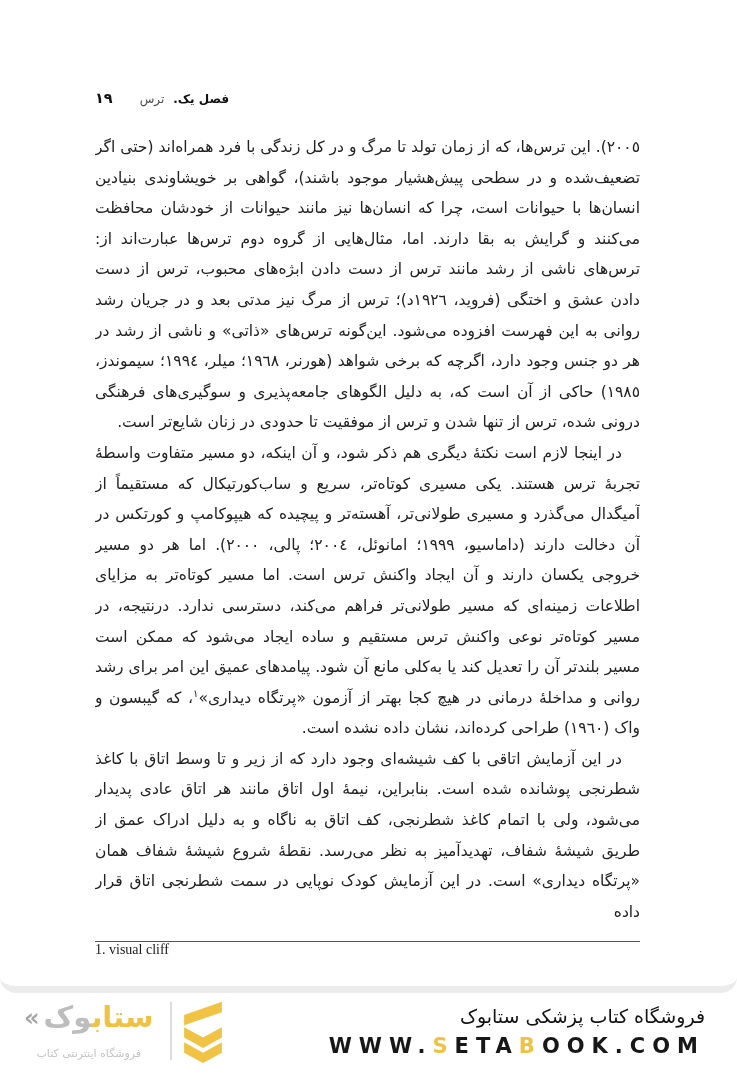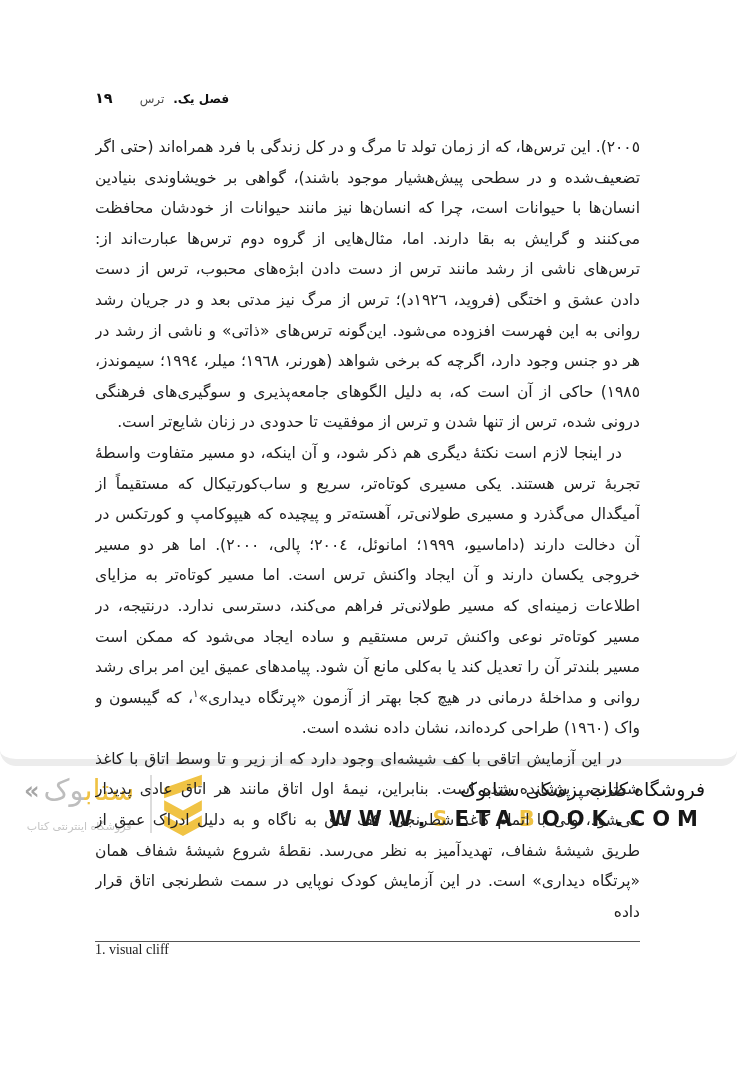--- a/index.html
+++ b/index.html
@@ -2,21 +2,21 @@
 <html lang="fa"><head>
 <meta charset="utf-8">
 <style>
   html,body{margin:0;padding:0;}
   body{
     width:737px;height:1080px;overflow:hidden;background:#ffffff;
     font-family:"DejaVu Sans", sans-serif;color:#1c1c1c;
   }
   
   .page{
-    position:relative;box-sizing:border-box;height:766px;background:#ffffff;
+    position:relative;box-sizing:border-box;height:993px;background:#ffffff;
     border-bottom:7px solid #ececec;border-radius:0 0 16px 16px;
   }
   .header{
     position:absolute;top:90px;left:95px;right:97px;
     display:flex;align-items:baseline;gap:27px;
   }
   .page-num{font-size:14.5px;font-weight:bold;color:#111;}
   .chapter{direction:rtl;font-size:12px;}
   .chapter-bold{font-weight:bold;color:#111;}
   .chapter-light{color:#4a4a4a;margin-right:5px;}
@@ -38,21 +38,21 @@
   
   .footer{
     box-sizing:border-box;height:80px;background:#ffffff;
     display:flex;align-items:center;justify-content:space-between;
     padding:2px 32px 6px 24px;
   }
   .logo{display:flex;align-items:center;cursor:pointer;}
   .wordmark-block{display:flex;flex-direction:column;align-items:center;}
   .wordmark-line{display:flex;align-items:center;direction:ltr;gap:4px;}
   .guillemet{color:#a6a6a6;font-size:24px;font-weight:bold;line-height:1;}
-  .wordmark{direction:rtl;font-size:29px;font-weight:normal;line-height:1.1;letter-spacing:1px;}
+  .wordmark{direction:rtl;font-size:29px;font-weight:bold;line-height:1.1;letter-spacing:1px;}
   .wm-gold{color:#EFC243;}
   .wm-gray{color:#BDBDBD;}
   .tagline{direction:rtl;font-size:11px;color:#c4c4c4;margin-top:13px;}
   .logo-divider{width:2px;height:58px;background:#dcdcdc;margin:0 10px 0 16px;}
   .footer-right{text-align:right;}
   .store-name{direction:rtl;font-size:19px;font-weight:normal;color:#121212;}
   .site-url{
     margin-top:7px;font-weight:bold;font-size:21px;letter-spacing:7px;
     color:#171717;white-space:nowrap;
   }

